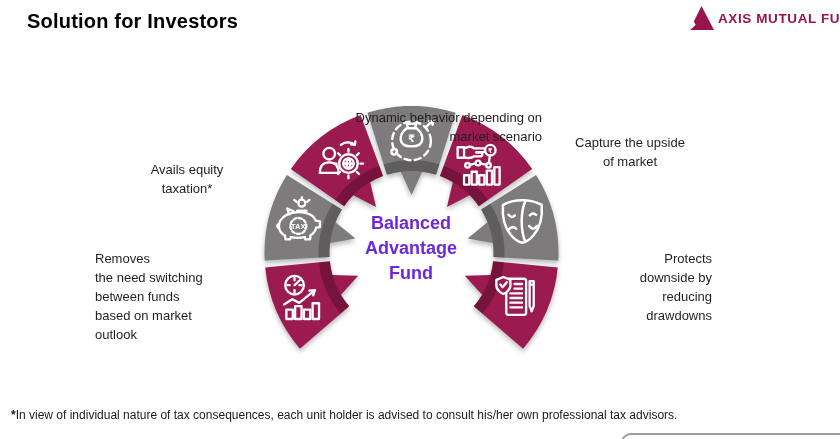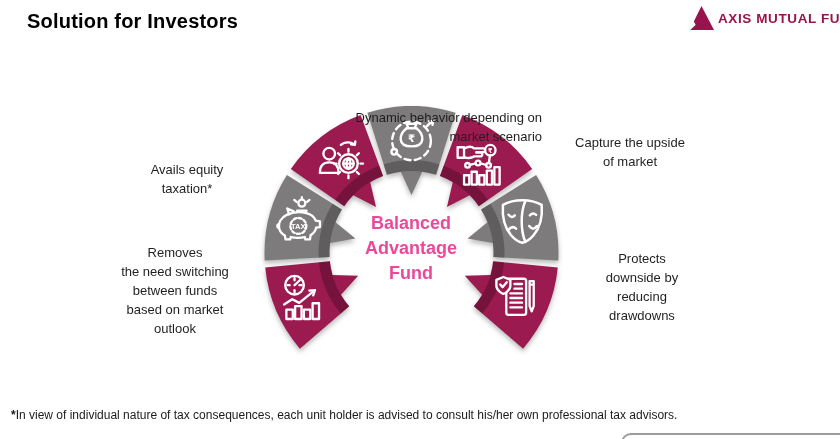--- a/index.html
+++ b/index.html
@@ -16,25 +16,25 @@
   .logo-text{font-size:13.5px;font-weight:bold;color:#97144D;letter-spacing:0.6px;white-space:nowrap;}
   #diagram-svg{position:absolute;left:0;top:0;width:840px;height:439px;}
   #segments-layer{filter:drop-shadow(0 3px 2.5px rgba(0,0,0,0.28));}
   .diagram-label{
     position:absolute;font-size:13px;line-height:19px;color:#1f1f1f;
     white-space:pre-line;
   }
   .lbl-dynamic{left:242px;top:64px;width:300px;text-align:right;margin-top:44px;}
   .lbl-capture{left:555px;top:133px;width:150px;text-align:center;}
   .lbl-avails{right:578px;top:160px;width:150px;text-align:center;}
-  .lbl-removes{right:585px;top:243px;width:160px;text-align:center;}
-  .lbl-protects{left:572px;top:249px;width:140px;text-align:center;}
+  .lbl-removes{right:585px;top:249px;width:160px;text-align:left;}
+  .lbl-protects{left:572px;top:249px;width:140px;text-align:right;}
   .center-label{
     position:absolute;left:261px;top:211px;width:300px;text-align:center;
-    font-size:18px;line-height:25px;font-weight:bold;color:#ec4899;white-space:pre-line;
+    font-size:18px;line-height:25px;font-weight:bold;color:#6d28d9;white-space:pre-line;
   }
   .footnote{position:absolute;left:11px;top:408px;font-size:12px;color:#1a1a1a;}
   .footnote .fn-marker{font-weight:bold;}
   .corner-box{
     position:absolute;left:621px;top:433px;width:400px;height:60px;
     border:2px solid #9c9c9c;border-radius:10px;background:#fff;
   }
 </style>
 </head>
 <body>

